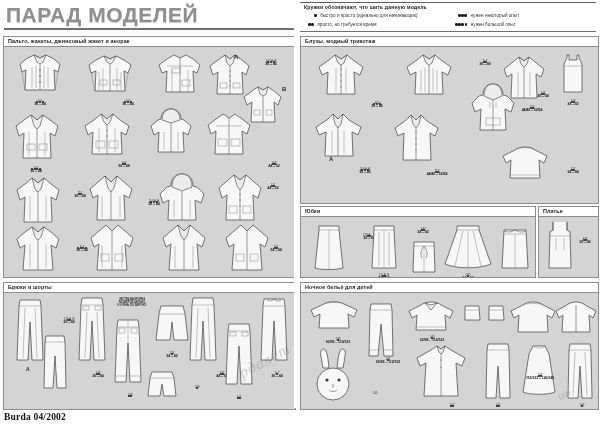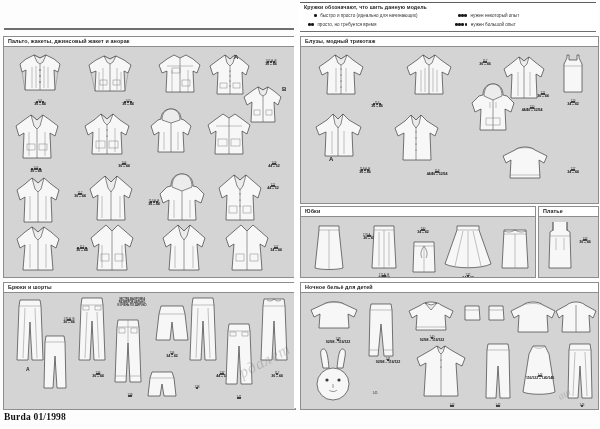--- a/index.html
+++ b/index.html
@@ -75,20 +75,23 @@
   .wm2{position:absolute;left:556px;top:392px;font-size:10px;color:rgba(110,110,120,.32);
       font-family:"Liberation Serif", serif;font-style:italic;
       transform:rotate(-28deg);transform-origin:left top;pointer-events:none;}
   .gutter{position:absolute;background:#ffffff;}
 </style>
 </head>
 <body>
 
 <div class="page">
 
+  <div class="masthead">
+    <div class="masthead-title">ПАРАД МОДЕЛЕЙ</div>
+  </div>
   <div class="rule" style="left:4px;top:28px;width:290px;height:1.6px;"></div>
 
   <div class="legend">
     <div class="rule" style="left:2px;top:0px;width:296px;height:1px;background:#5f5f5f;"></div>
     <div class="legend-title">Кружки обозначают, что шить данную модель</div>
 
     <div class="legend-row" style="left:16px;top:11px;">
       <span class="dots"><i class="dot"></i></span><span class="legend-txt">быстро и просто (идеально для начинающих)</span>
     </div>
     <div class="legend-row" style="left:10px;top:20px;">
@@ -839,15 +842,15 @@
       </div>
 
     </div>
   </div>
 
   <div class="gutter" style="left:294px;top:36px;width:6px;height:372px;"></div>
 
   <div class="wm">рдалет</div>
   <div class="wm2">аш</div>
 
-  <div class="footer">Burda 01/1998</div>
+  <div class="footer">Burda 04/2002</div>
 
 </div>
 
 </body></html>

